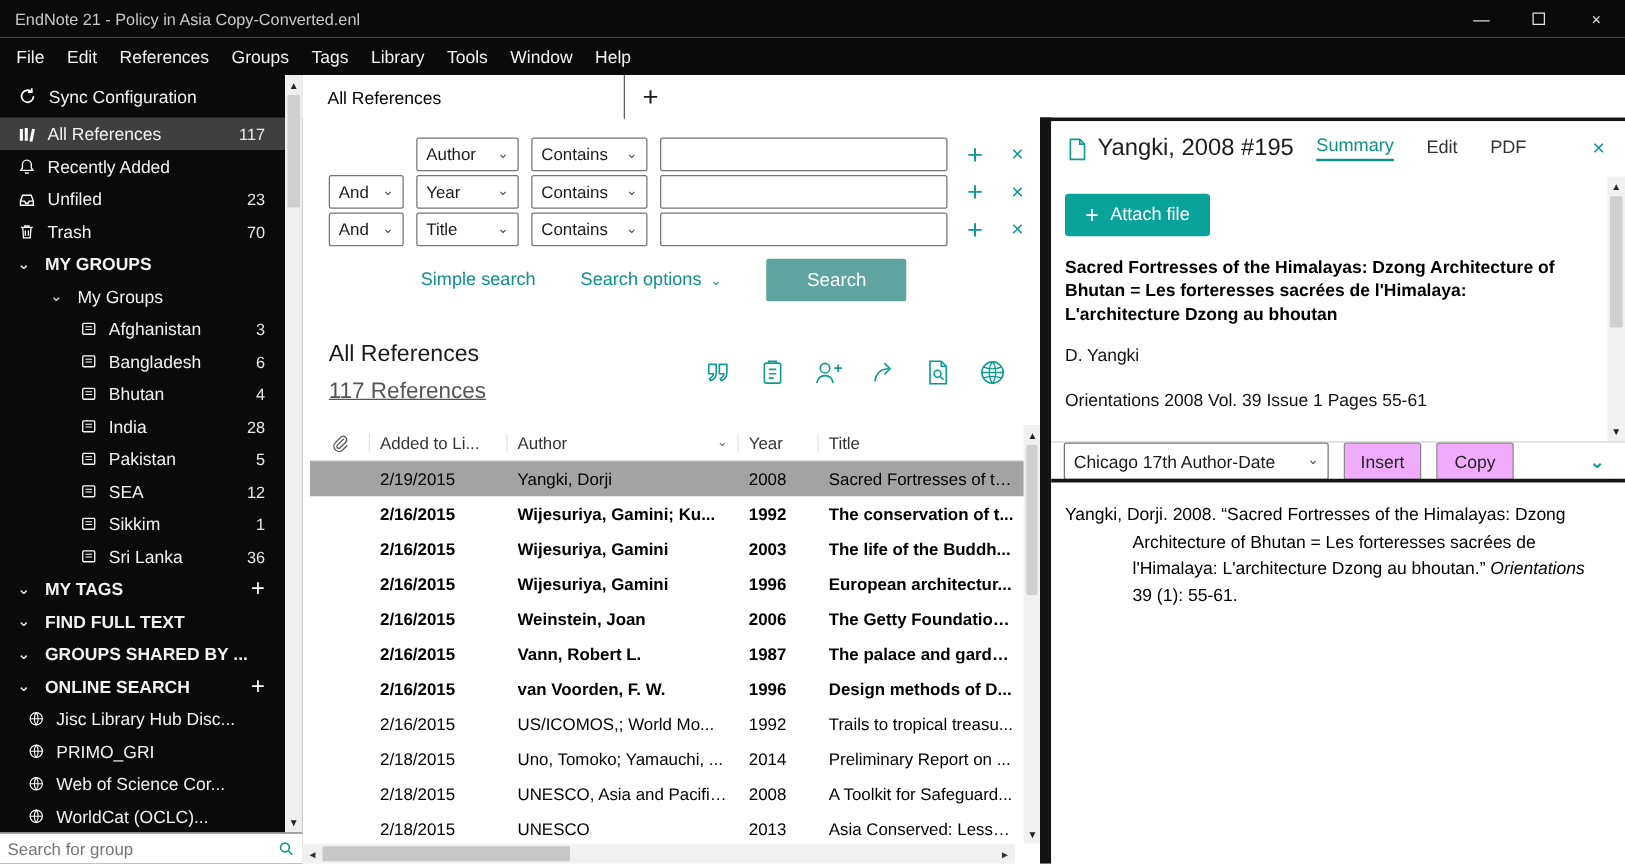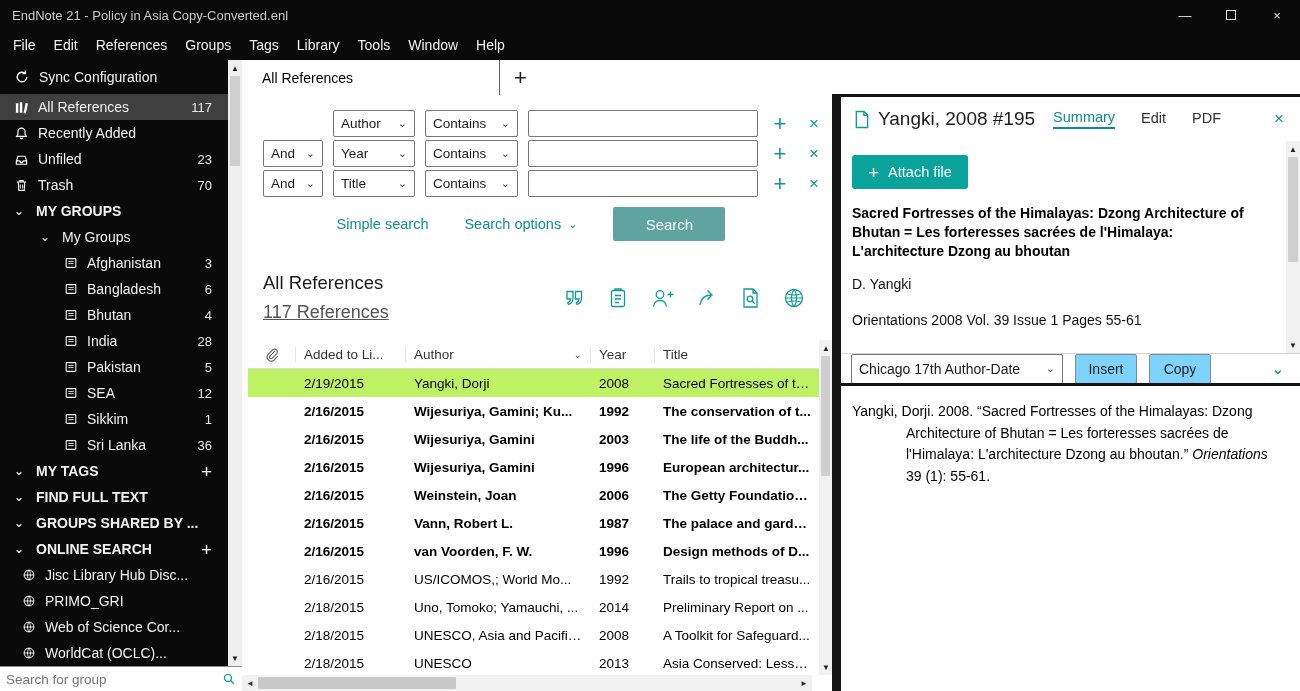--- a/index.html
+++ b/index.html
@@ -74,21 +74,21 @@
   .t-cell{display:flex;align-items:center;padding:0 8px;overflow:hidden;white-space:nowrap;}
   .t-head .t-cell{border-right:1px solid #e4e4e4;}
   .c-clip{width:48px;flex:none;justify-content:center;color:#555;}
   .c-date{width:110px;flex:none;}
   .c-author{width:185px;flex:none;}
   .c-year{width:64px;flex:none;}
   .c-title{flex:1;border-right:none !important;}
   .hdr-chev{margin-left:auto;font-size:10px;color:#666;}
   .t-row{color:#000;}
   .t-row.bold{font-weight:bold;}
-  .t-row.selected{background:#bef264;justify-content:center;}
+  .t-row.selected{background:#a3a3a3;justify-content:center;}
   .t-cell .trunc{overflow:hidden;text-overflow:ellipsis;white-space:nowrap;}
   .t-scroll{position:absolute;right:0;top:0;bottom:0;width:13px;background:#f1f1f1;}
   .t-scroll .sb-thumb{left:2px;width:9px;top:16px;height:120px;}
 
   .hscroll{position:absolute;left:0;bottom:0;height:16px;width:570px;background:#f1f1f1;display:flex;align-items:center;}
   .hs-arrow{width:16px;text-align:center;font-size:8px;color:#333;}
   .hs-arrow.right{margin-left:auto;}
   .hs-thumb{position:absolute;left:16px;width:198px;top:2px;bottom:2px;background:#c8c8c8;border-radius:1px;}
 
   
@@ -108,21 +108,21 @@
   .sum-content{padding:14px 40px 0 11px;}
   .attach-btn{display:inline-flex;align-items:center;gap:9px;height:34px;padding:0 16px;background:#0AA39B;color:#fff;border:none;border-radius:3px;font-size:14.5px;font-family:inherit;}
   .attach-btn .plus{font-size:19px;font-weight:300;line-height:1;}
   .sum-title{margin-top:15px;font-weight:bold;font-size:14px;line-height:1.35;color:#000;}
   .sum-author{margin-top:15px;font-size:14px;}
   .sum-source{margin-top:20px;font-size:14px;}
   .sum-scroll{position:absolute;right:0;top:0;bottom:0;width:14px;background:#f1f1f1;}
   .sum-scroll .sb-thumb{top:16px;height:105px;}
   .cite-bar{height:30px;border-top:1px solid #d5d5d5;display:flex;align-items:center;padding:0 16px 0 10px;gap:12px;flex:none;}
   .style-dd{width:212px;height:30px;font-size:14px;}
-  .btn{height:30px;width:62px;background:#7dd3fc;border:1px solid #8a8a8a;border-radius:2px;font-size:14px;color:#222;font-family:inherit;}
+  .btn{height:30px;width:62px;background:#f0abfc;border:1px solid #8a8a8a;border-radius:2px;font-size:14px;color:#222;font-family:inherit;}
   .bar-chev{margin-left:auto;color:#0E9B94;font-size:15px;font-weight:bold;}
   .cite-divider{height:3px;background:#141414;flex:none;}
   .citation{flex:1;padding:15px 16px 0 11px;font-size:14px;line-height:1.55;color:#000;}
   .citation p{padding-left:54px;text-indent:-54px;}
 </style>
 </head>
 <body>
 
 <div class="titlebar">
   <span class="tb-title">EndNote 21 - Policy in Asia Copy-Converted.enl</span>

